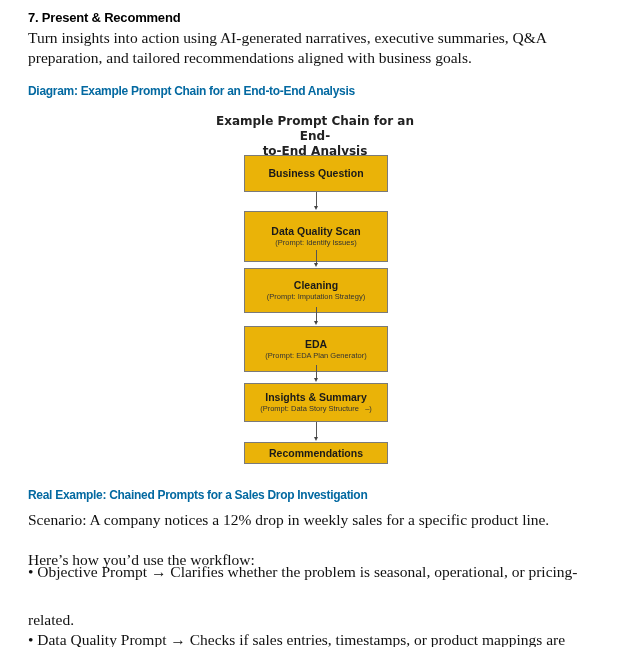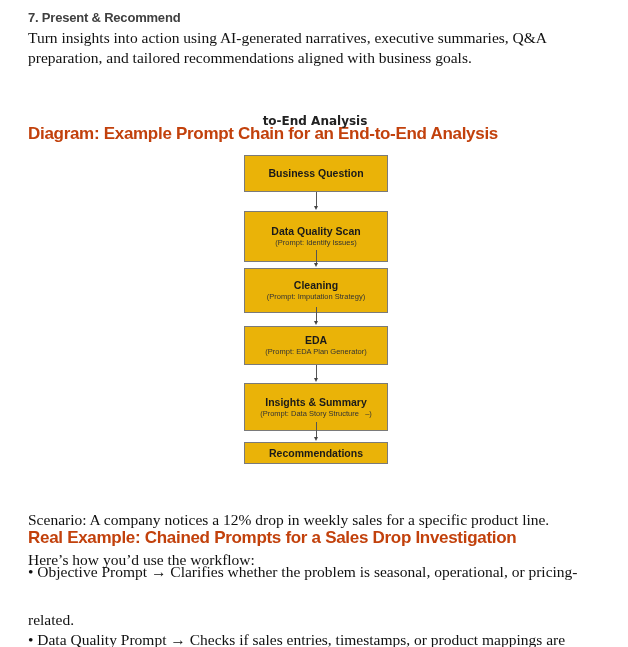--- a/index.html
+++ b/index.html
@@ -5,30 +5,30 @@
     html, body { margin: 0; padding: 0; background: #ffffff; }
     body {
       width: 628px; height: 647px; overflow: hidden; position: relative;
       font-family: "DejaVu Serif", "Liberation Serif", serif;
       color: #111111;
     }
     .abs { position: absolute; }
     .h3 {
       left: 28px; top: 10px;
       font-family: "Liberation Sans", "DejaVu Sans", sans-serif;
-      font-weight: bold; font-size: 13px; color: #404040; letter-spacing: -0.2px;
+      font-weight: bold; font-size: 13px; color: #000000; letter-spacing: -0.2px;
     }
     .para {
       font-family: "Liberation Serif", serif;
       font-size: 15.5px; line-height: 20px; color: #111;
       white-space: nowrap;
     }
     .h2 {
       font-family: "Liberation Sans", "DejaVu Sans", sans-serif;
-      font-weight: bold; font-size: 17px; color: #c2410c; letter-spacing: -0.3px; margin-top: 40px;
+      font-weight: bold; font-size: 12px; color: #0369a1; letter-spacing: -0.3px;
     }
     .diag-title {
       left: 200px; top: 114px; width: 230px; text-align: center;
       font-family: "DejaVu Sans", sans-serif; font-weight: bold;
       font-size: 12px; line-height: 15px; color: #222;
     }
     .box {
       position: absolute; left: 244px; width: 144px;
       border: 1px solid #7a7a7a; background: #eab308;
       display: flex; flex-direction: column; align-items: center; justify-content: center;
@@ -47,20 +47,21 @@
 </head>
 <body>
 
 <div class="abs h3">7. Present &amp; Recommend</div>
 <div class="abs para" style="left:28px; top:28px;">Turn insights into action using AI-generated narratives, executive summaries, Q&amp;A</div>
 <div class="abs para" style="left:28px; top:48px;">preparation, and tailored recommendations aligned with business goals.</div>
 
 <div class="abs h2" style="left:28px; top:84px;">Diagram: Example Prompt Chain for an End-to-End Analysis</div>
 
 <div class="abs diag-title">
+  <div>Example Prompt Chain for an End-</div>
   <div>to-End Analysis</div>
 </div>
 
 <div>
   <div class="box" style="top:155px; height:37px;">
     <div class="t">Business Question</div>
   </div>
   <div class="conn" style="top:192px; height:15px;"></div>
   <div class="arrow" style="top:206px;"></div>
 
@@ -71,28 +72,28 @@
   <div class="conn" style="top:250px; height:14px;"></div>
   <div class="arrow" style="top:263px;"></div>
 
   <div class="box" style="top:268px; height:45px;">
     <div class="t">Cleaning</div>
     <div class="s">(Prompt: Imputation Strategy)</div>
   </div>
   <div class="conn" style="top:307px; height:15px;"></div>
   <div class="arrow" style="top:321px;"></div>
 
-  <div class="box" style="top:326px; height:39px;">
+  <div class="box" style="top:326px; height:46px;">
     <div class="t">EDA</div>
     <div class="s">(Prompt: EDA Plan Generator)</div>
   </div>
   <div class="conn" style="top:365px; height:14px;"></div>
   <div class="arrow" style="top:378px;"></div>
 
-  <div class="box" style="top:383px; height:48px;">
+  <div class="box" style="top:383px; height:39px;">
     <div class="t">Insights &amp; Summary</div>
     <div class="s" style="white-space:pre;">(Prompt: Data Story Structure   ‒)</div>
   </div>
   <div class="conn" style="top:422px; height:16px;"></div>
   <div class="arrow" style="top:437px;"></div>
 
   <div class="box" style="top:442px; height:22px;">
     <div class="t">Recommendations</div>
   </div>
 </div>

